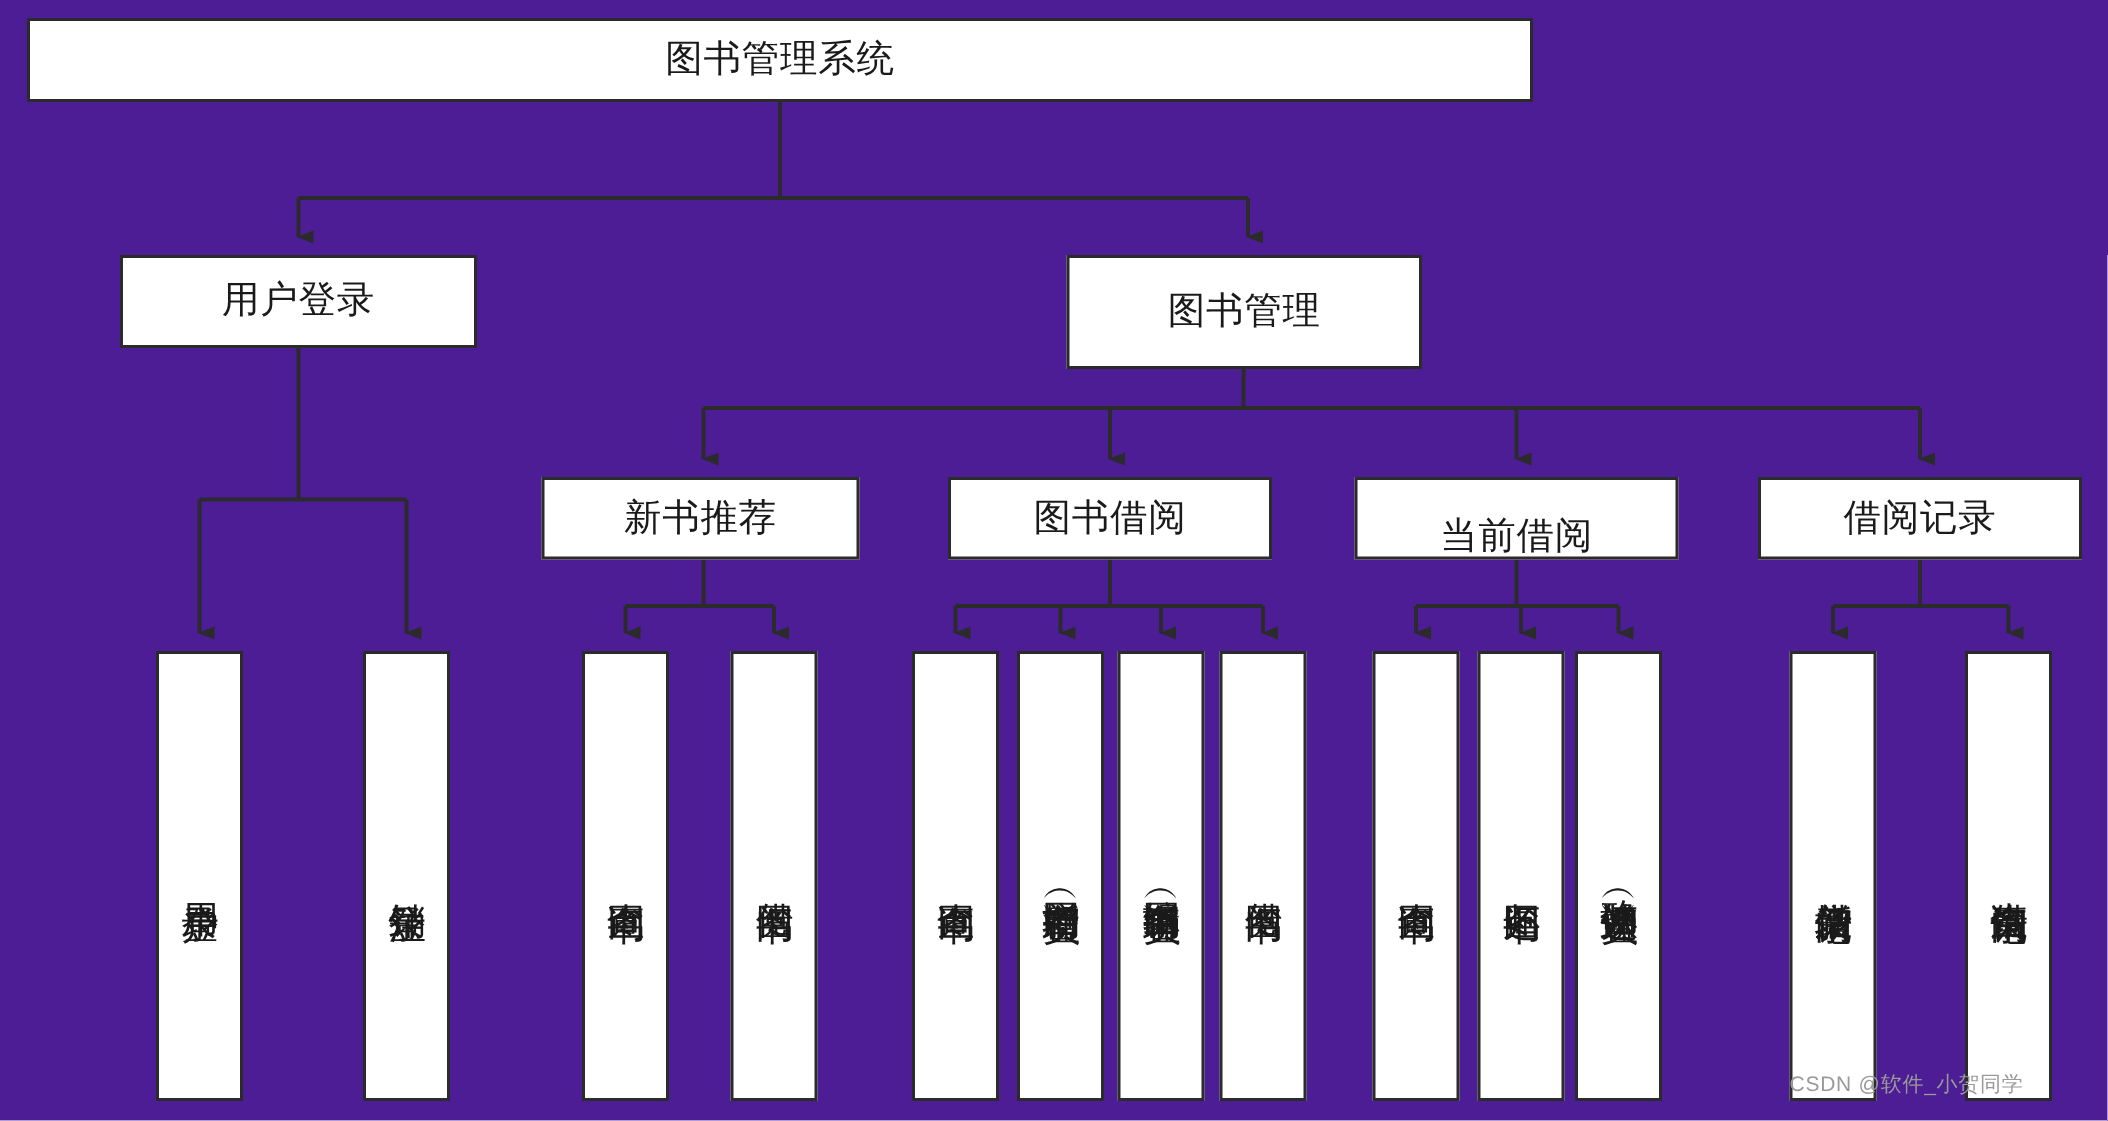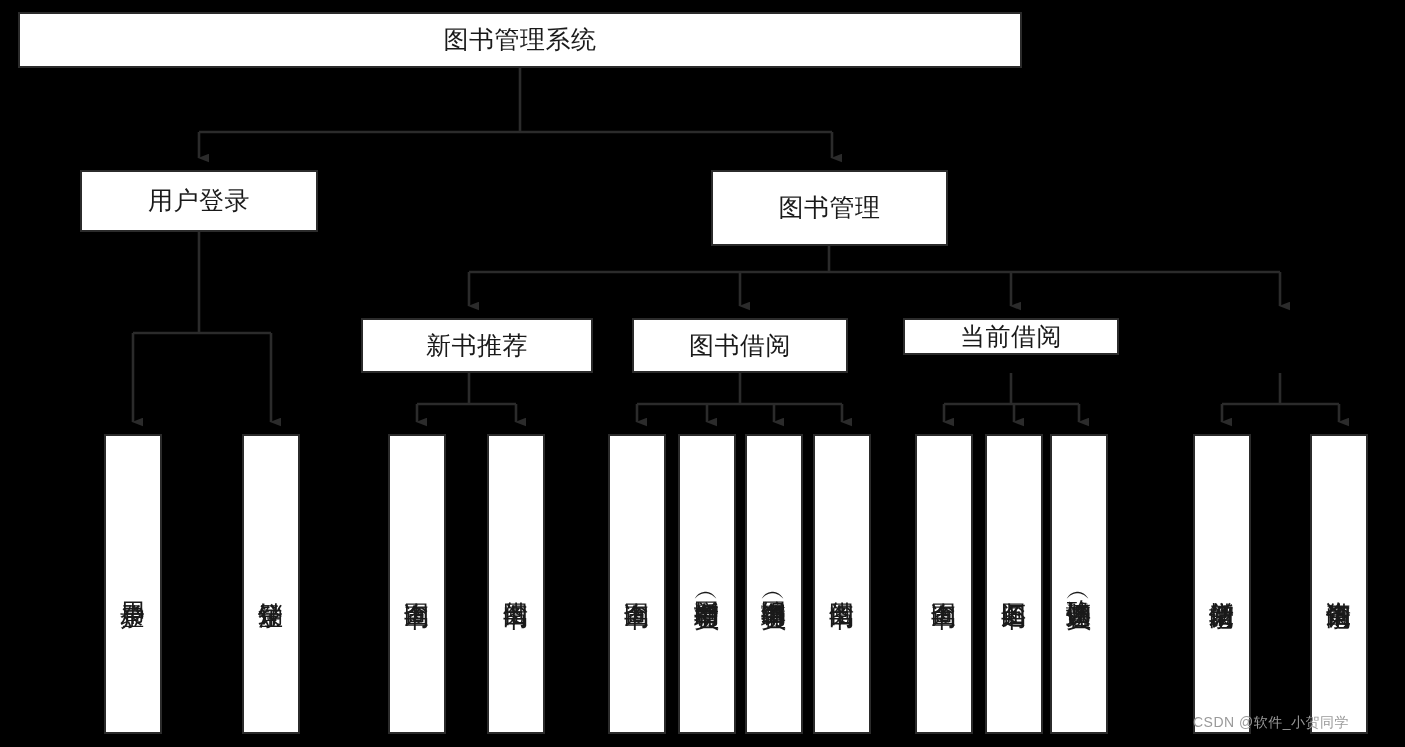--- a/index.html
+++ b/index.html
@@ -7,21 +7,21 @@
     padding: 0;
     background: #ffffff;
   }
   body {
     font-family: "Liberation Sans", "DejaVu Sans", sans-serif;
   }
   #diagram-root {
     position: relative;
     width: 1405px;
     height: 747px;
-    background: #000000;
+    background: #4c1d95;
     overflow: hidden;
   }
   #diagram-svg {
     position: absolute;
     left: 0;
     top: 0;
     width: 1405px;
     height: 747px;
   }
   .node-box {
@@ -119,28 +119,31 @@
     <span class="node-label-h">图书管理系统</span>
   </div>
 
   <div class="node-box" style="left:80px; top:170px; width:238px; height:62px;">
     <span class="node-label-h">用户登录</span>
   </div>
   <div class="node-box" style="left:711px; top:170px; width:237px; height:76px;">
     <span class="node-label-h">图书管理</span>
   </div>
 
-  <div class="node-box" style="left:361px; top:318px; width:232px; height:55px;">
+  <div class="node-box" style="left:361px; top:318px; width:212px; height:55px;">
     <span class="node-label-h">新书推荐</span>
   </div>
   <div class="node-box" style="left:632px; top:318px; width:216px; height:55px;">
     <span class="node-label-h">图书借阅</span>
   </div>
-  <div class="node-box" style="left:903px; top:318px; width:216px; height:37px;">
+  <div class="node-box" style="left:903px; top:318px; width:216px; height:55px;align-items:flex-end;">
     <span class="node-label-h">当前借阅</span>
+  </div>
+  <div class="node-box" style="left:1172px; top:318px; width:216px; height:55px;">
+    <span class="node-label-h">借阅记录</span>
   </div>
 
   <div class="node-box" style="left:104px; top:434px; width:58px; height:300px;">
     <span class="node-label-v">用户登录</span>
   </div>
   <div class="node-box" style="left:242px; top:434px; width:58px; height:300px;">
     <span class="node-label-v">注销登录</span>
   </div>
   <div class="node-box" style="left:388px; top:434px; width:58px; height:300px;">
     <span class="node-label-v">查询图书</span>

